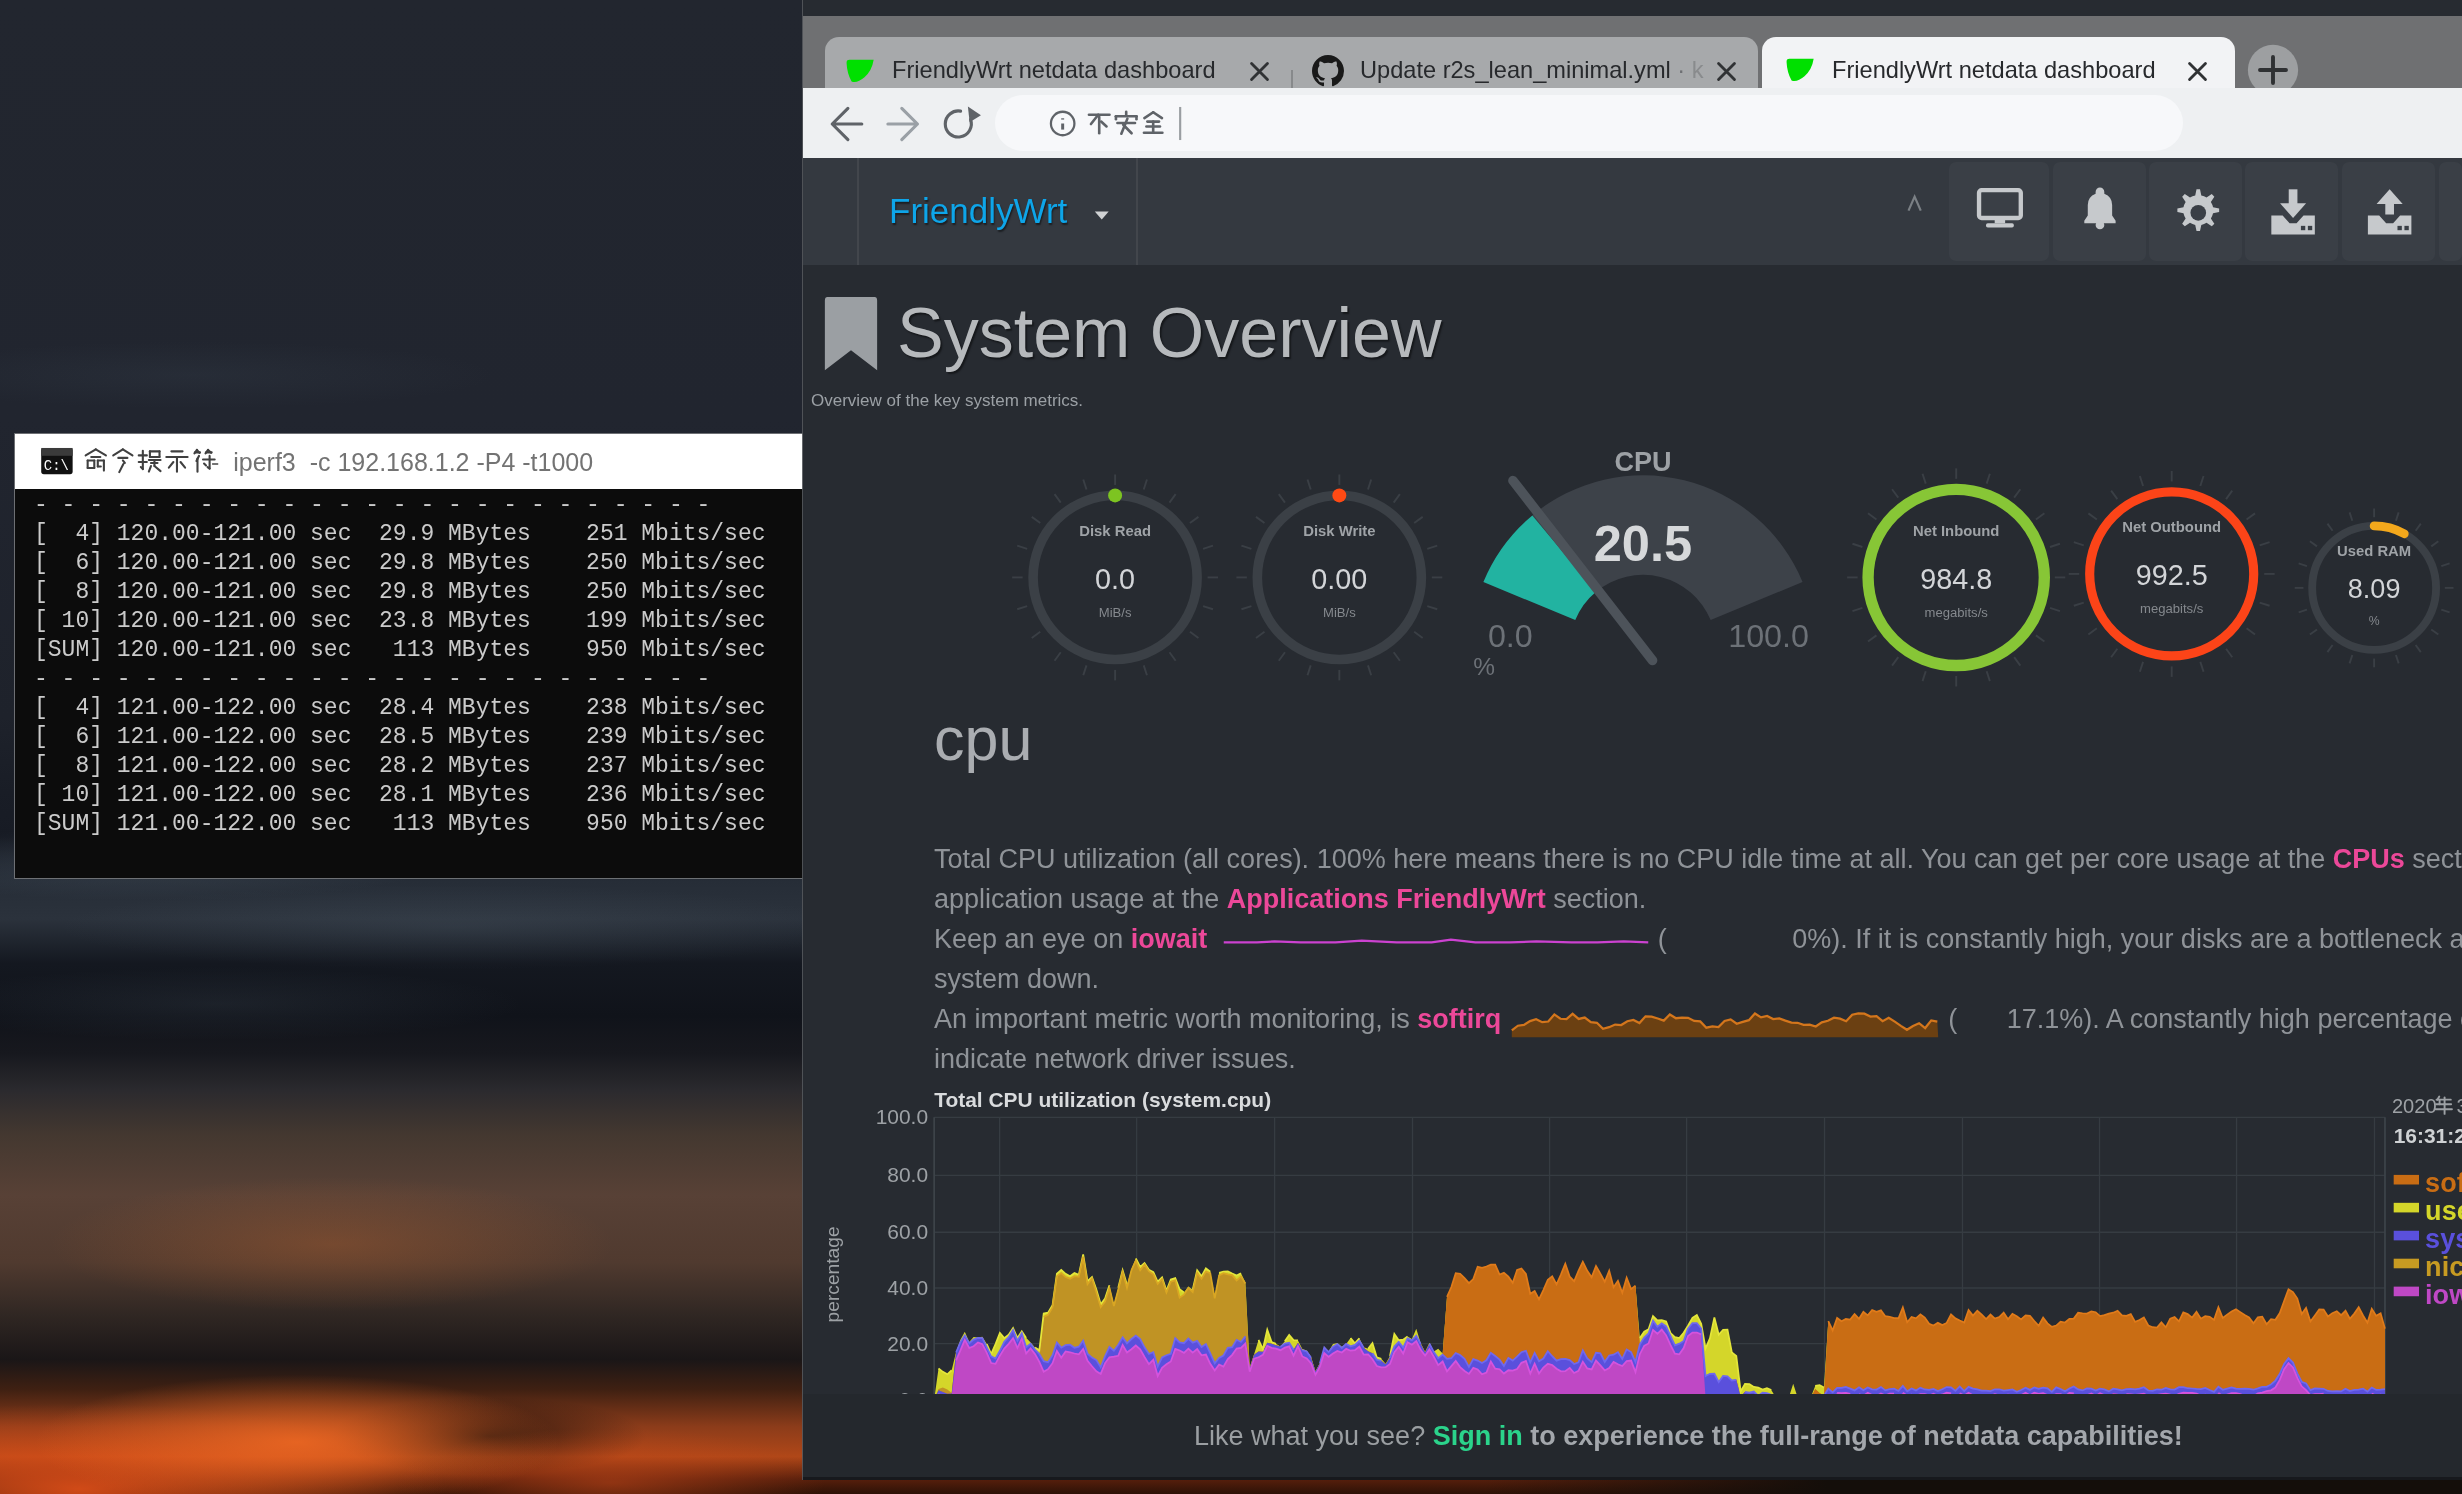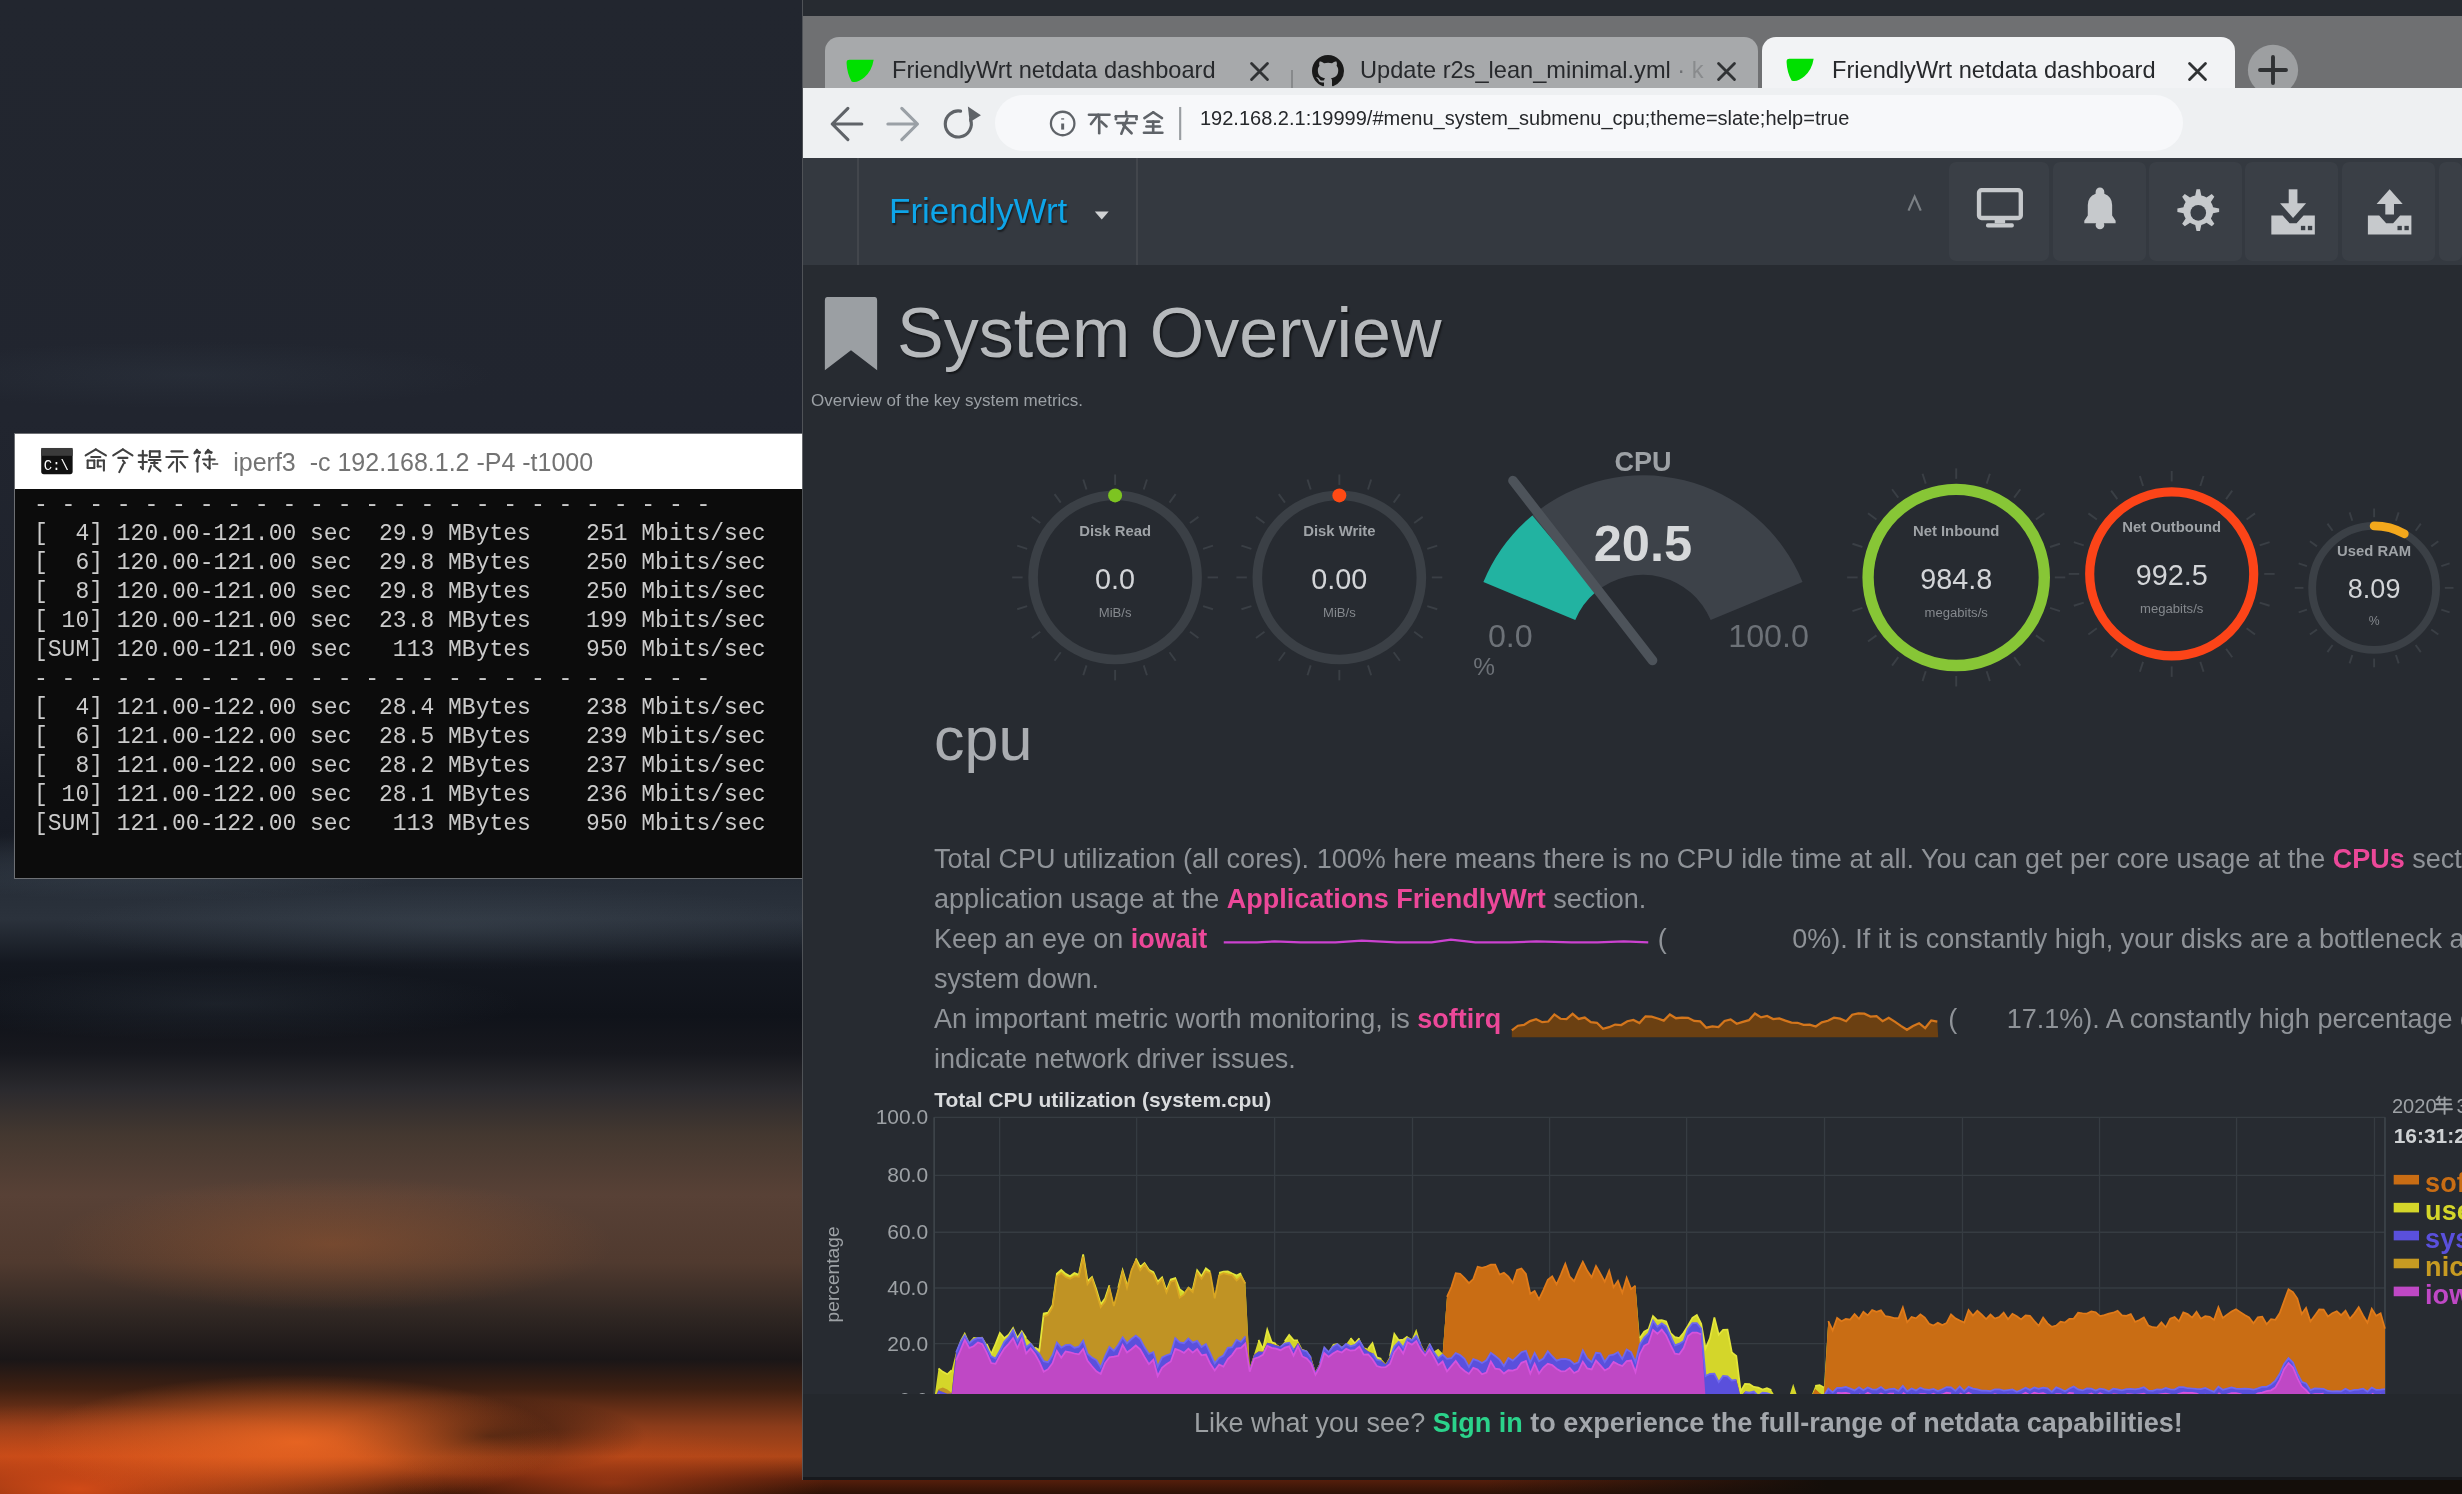--- a/index.html
+++ b/index.html
@@ -207,21 +207,20 @@
 <g stroke="#5f6368" stroke-width="3.0" stroke-linecap="round">
           <line x1="121.0" y1="14.1" x2="110.9" y2="20.8"></line>
           <line x1="121.0" y1="14.1" x2="131.1" y2="20.8"></line>
           <line x1="114.3" y1="24.8" x2="127.7" y2="24.8"></line>
           <line x1="113.2" y1="30.4" x2="128.8" y2="30.4"></line>
           <line x1="110.4" y1="37.6" x2="131.6" y2="37.6"></line>
           <line x1="121.0" y1="24.8" x2="121.0" y2="37.6"></line>
         </g>
 <line x1="152" y1="8" x2="152" y2="46" stroke="#9a9ea2" stroke-width="2.5"></line>
 </svg>
-<div id="urltxt">192.168.2.1:19999/#menu_system_submenu_cpu;theme=slate;help=true</div>
 </div>
 <div id="navbar">
 <div class="nsep" style="left:54px"></div>
       <div class="nsep" style="left:333px"></div>
 <div class="ncell" style="left:1146px;width:100px"></div>
 <div class="ncell" style="left:1250px;width:93px"></div>
 <div class="ncell" style="left:1346px;width:93px"></div>
 <div class="ncell" style="left:1442px;width:93px"></div>
 <div class="ncell" style="left:1539px;width:93px"></div>
 <div class="ncell" style="left:1636px;width:23px"></div>
@@ -499,16 +498,16 @@
         <text x="1858" y="163" font-size="31" font-weight="bold" fill="#d4d62a">user</text>
         <rect x="1822" y="175" width="29" height="11" fill="#5a50dc"></rect>
         <text x="1858" y="195" font-size="31" font-weight="bold" fill="#5a50dc">system</text>
         <rect x="1822" y="207" width="29" height="11" fill="#c79b22"></rect>
         <text x="1858" y="227" font-size="31" font-weight="bold" fill="#c79b22">nice</text>
         <rect x="1822" y="239" width="29" height="11" fill="#bf48c5"></rect>
         <text x="1858" y="259" font-size="31" font-weight="bold" fill="#bf48c5">iowait</text>
       </svg>
 </div>
 <div id="footer">
-      <div style="padding-top:14px;padding-left:391px">Like what you see? <span class="in">Sign in</span> <b>to experience the full-range of netdata capabilities!</b></div>
+      <div style="padding-top:27px;padding-left:391px">Like what you see? <span class="in">Sign in</span> <b>to experience the full-range of netdata capabilities!</b></div>
     </div>
 <div style="position:absolute;left:0;top:1477px;width:1659px;height:2.6px;background:#17191d"></div>
 </div>
 
 </body></html>

